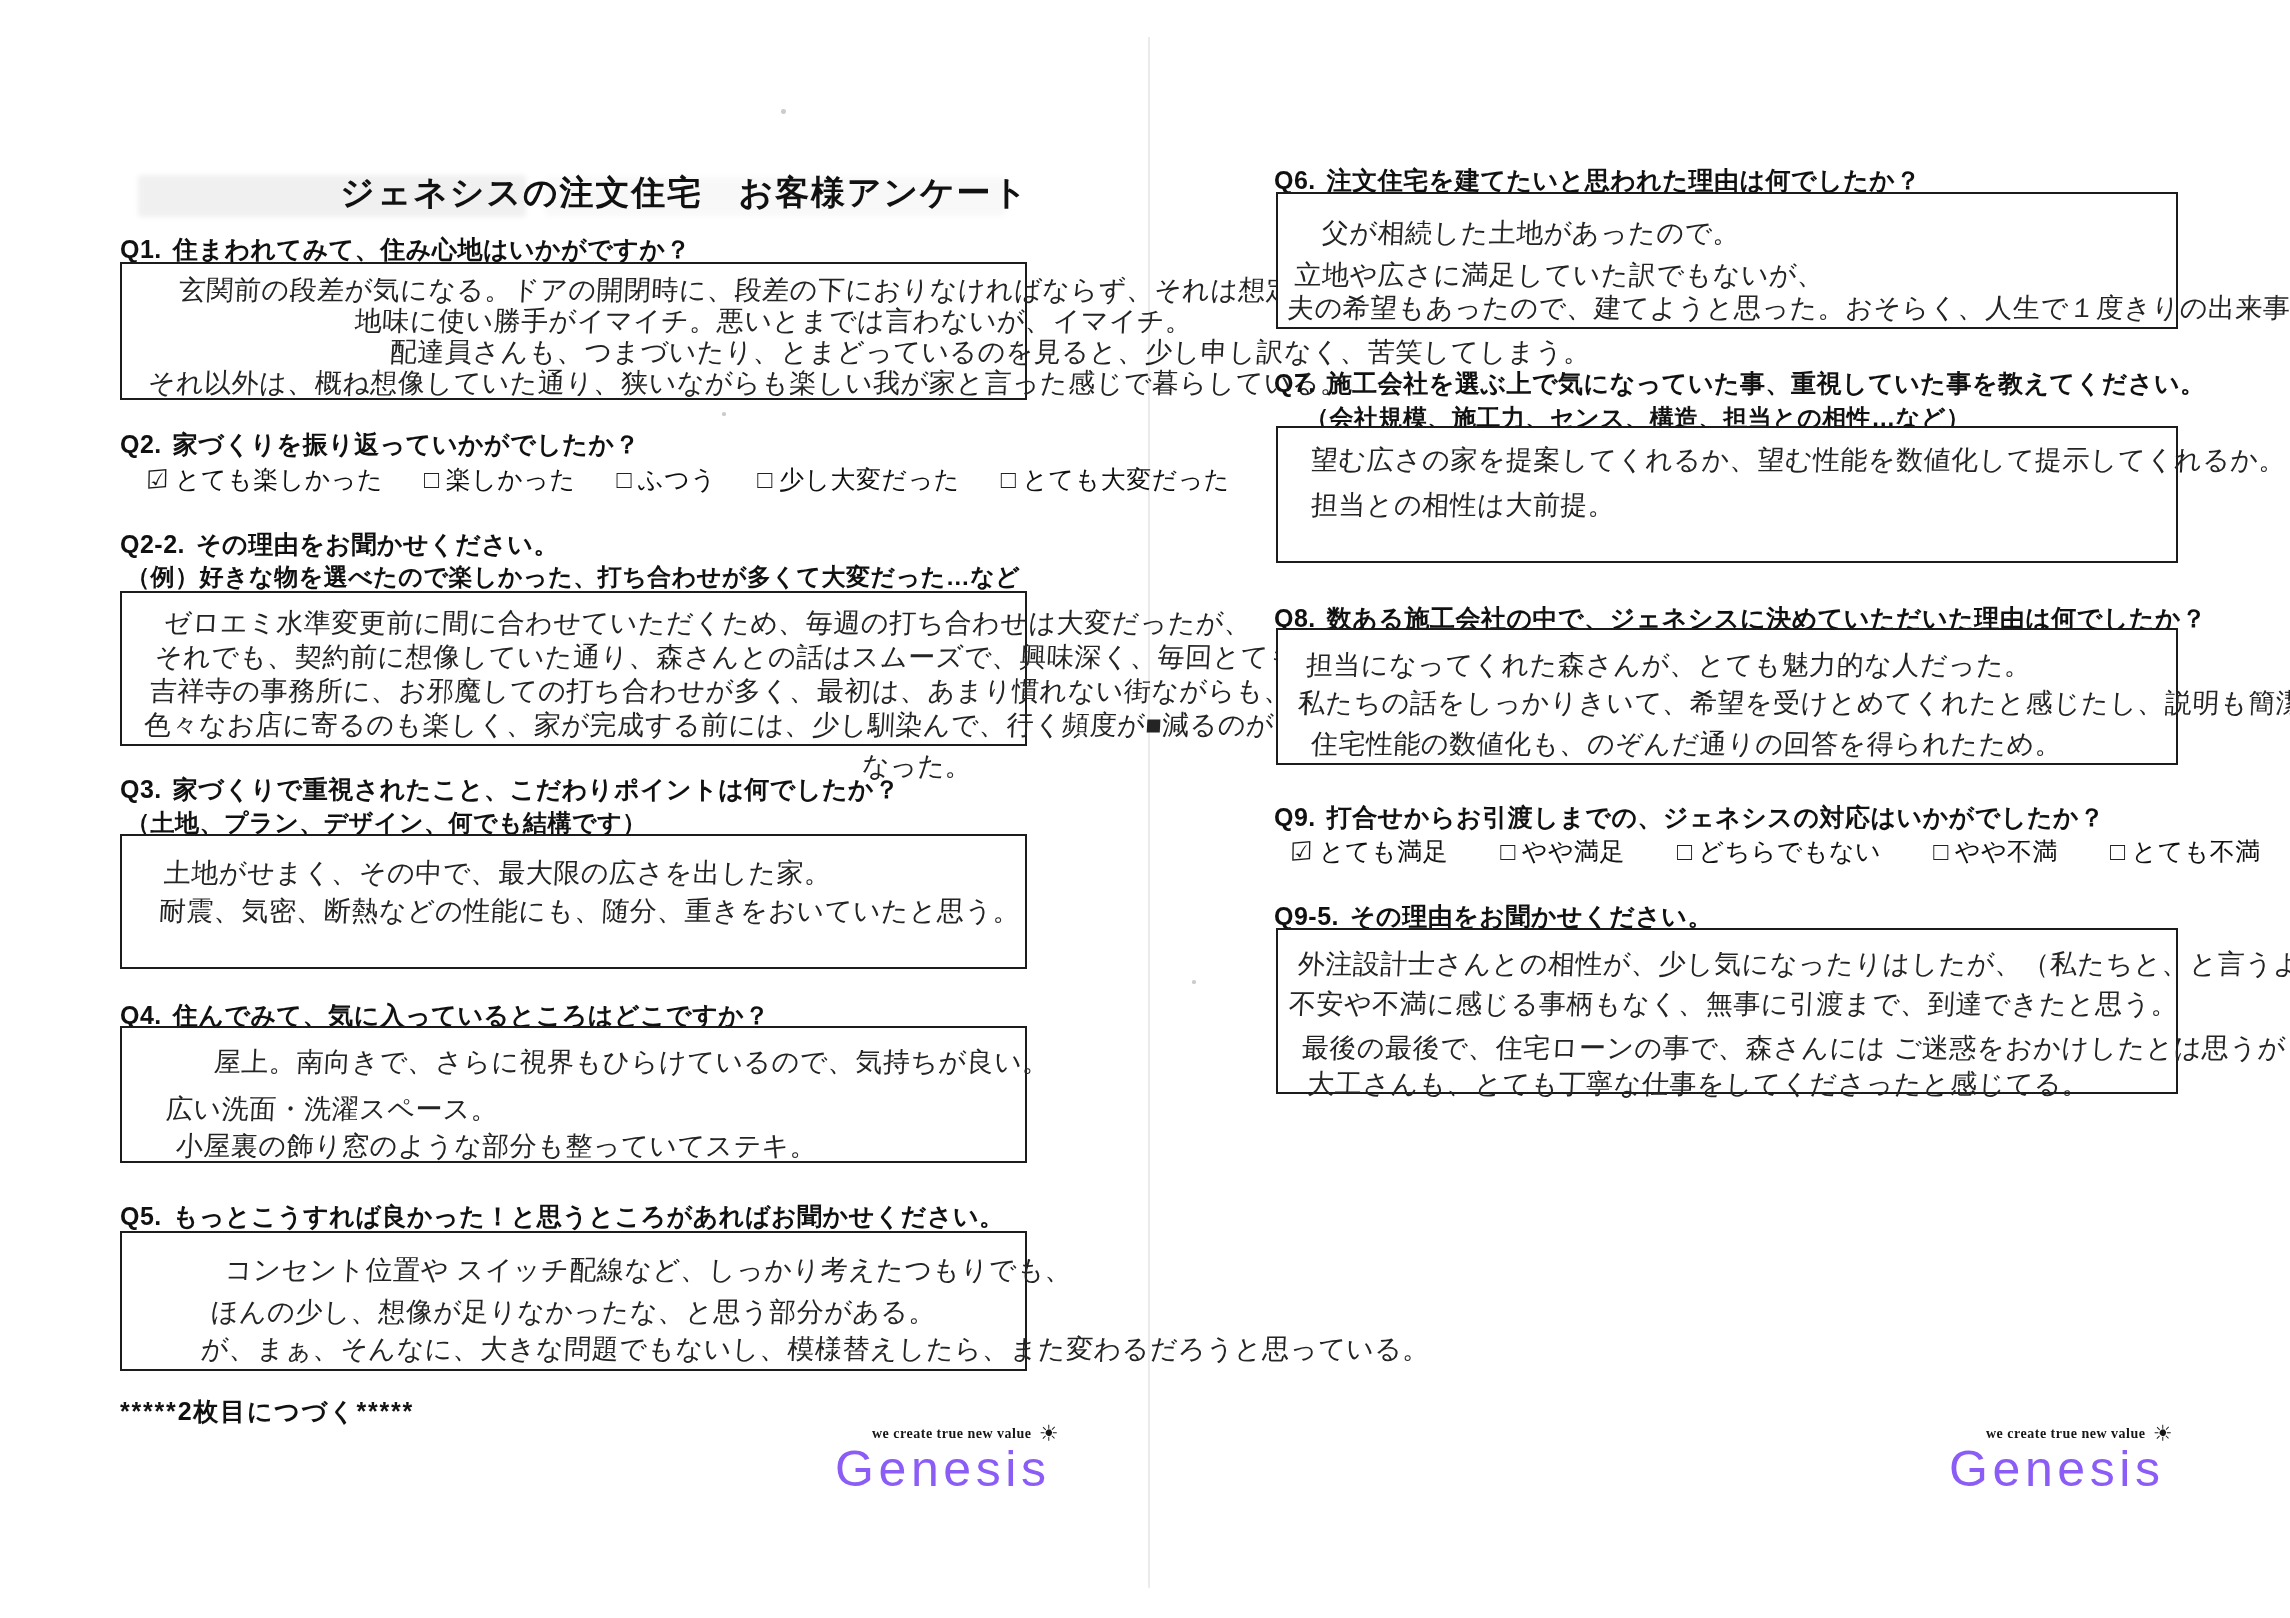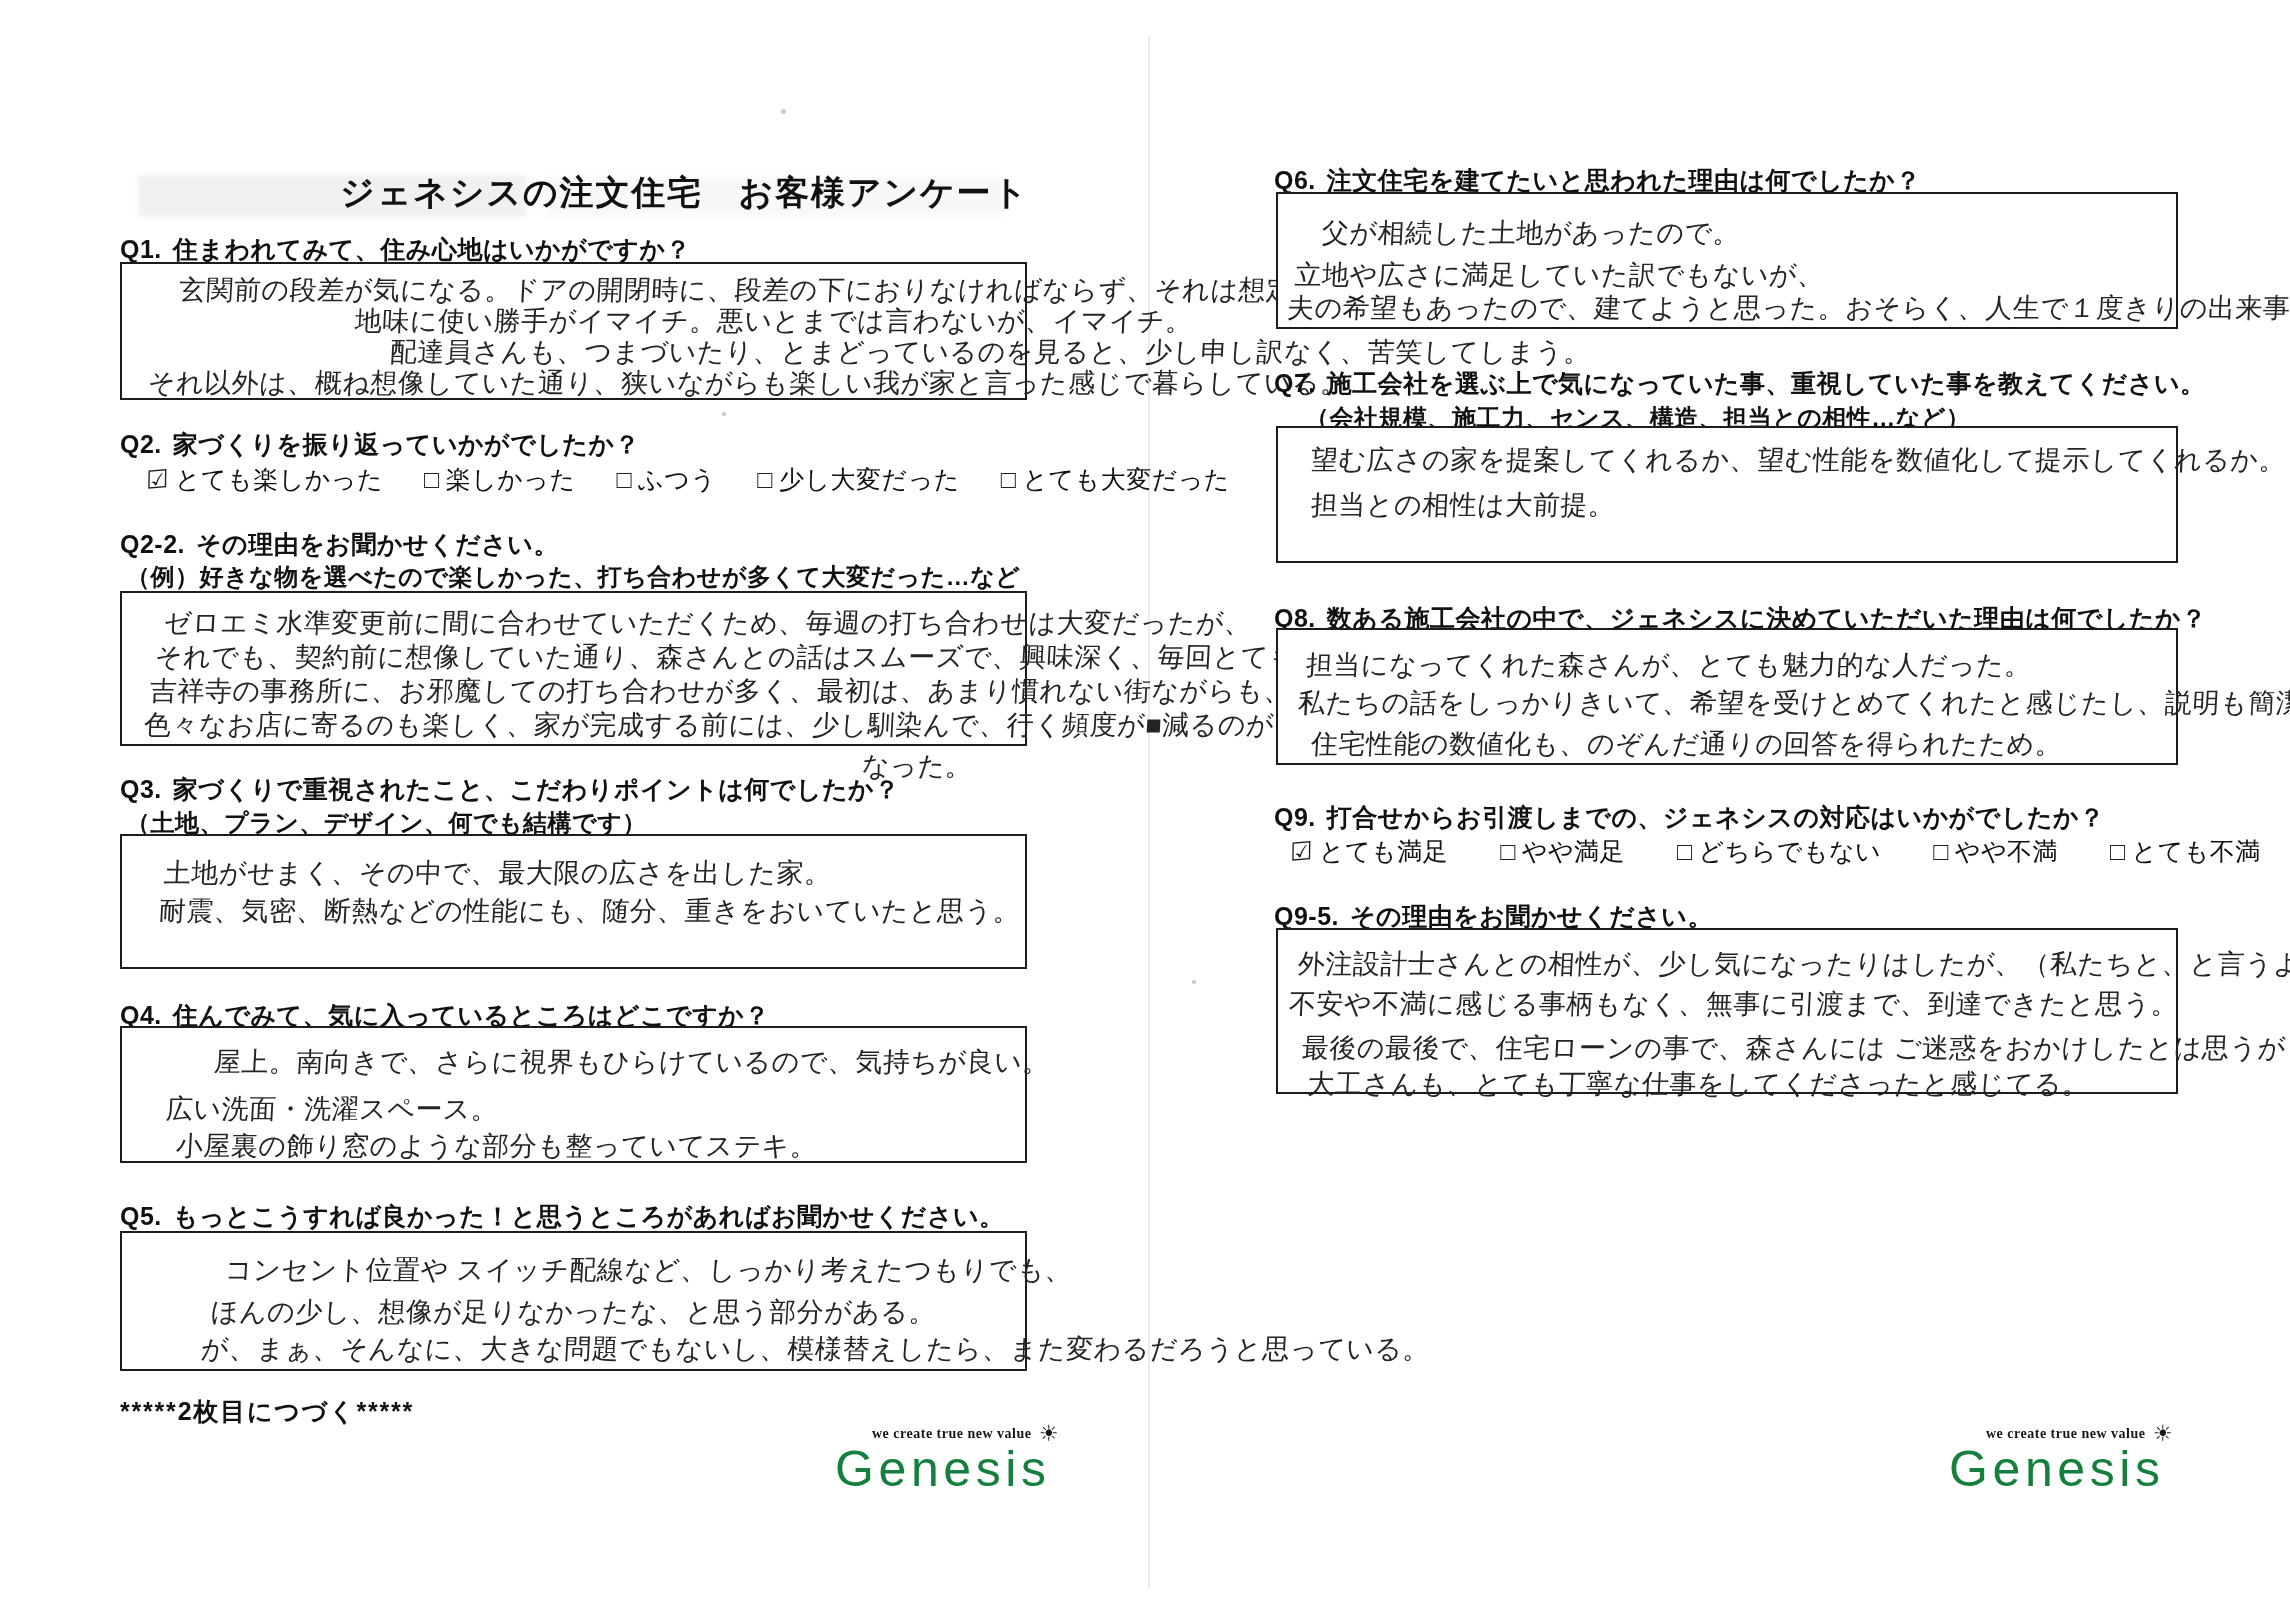--- a/index.html
+++ b/index.html
@@ -24,21 +24,21 @@
   .opt.checked .opt-mark{transform:rotate(-5deg) skewX(-6deg);font-weight:bold;color:#1a1a1a;}
   .opt-label{letter-spacing:0.5px;}
   .overflow-note{position:absolute;font-size:27px;color:#242424;transform:skewX(-3deg);}
   .footer-note{position:absolute;left:120px;top:1395px;width:909px;
     font-size:25px;font-weight:bold;letter-spacing:1.8px;}
   .logo{position:absolute;width:231px;}
   .logo-top{display:flex;align-items:center;gap:7.4px;margin-left:37px;}
   .tagline{font-family:"Liberation Serif","DejaVu Serif",serif;font-weight:bold;
     font-size:14px;letter-spacing:0.5px;white-space:nowrap;color:#161616;}
   .sun{font-size:22px;line-height:1;color:#161616;}
-  .brand{font-size:50px;letter-spacing:4.6px;margin-top:-5.5px;color:#15803d;}
+  .brand{font-size:50px;letter-spacing:4.6px;margin-top:-5.5px;color:#8b5cf6;}
 </style>
 </head>
 <body>
 
 <div class="sheet">
 
   <div class="fold"></div>
   <div class="smudge" style="left:138px;top:175px;width:388px;height:42px;"></div>
   <div class="smudge" style="left:545px;top:177px;width:461px;height:39px;opacity:.06;"></div>
   <div class="speck" style="left:781px;top:109px;width:4.6px;height:4.6px;"></div>

